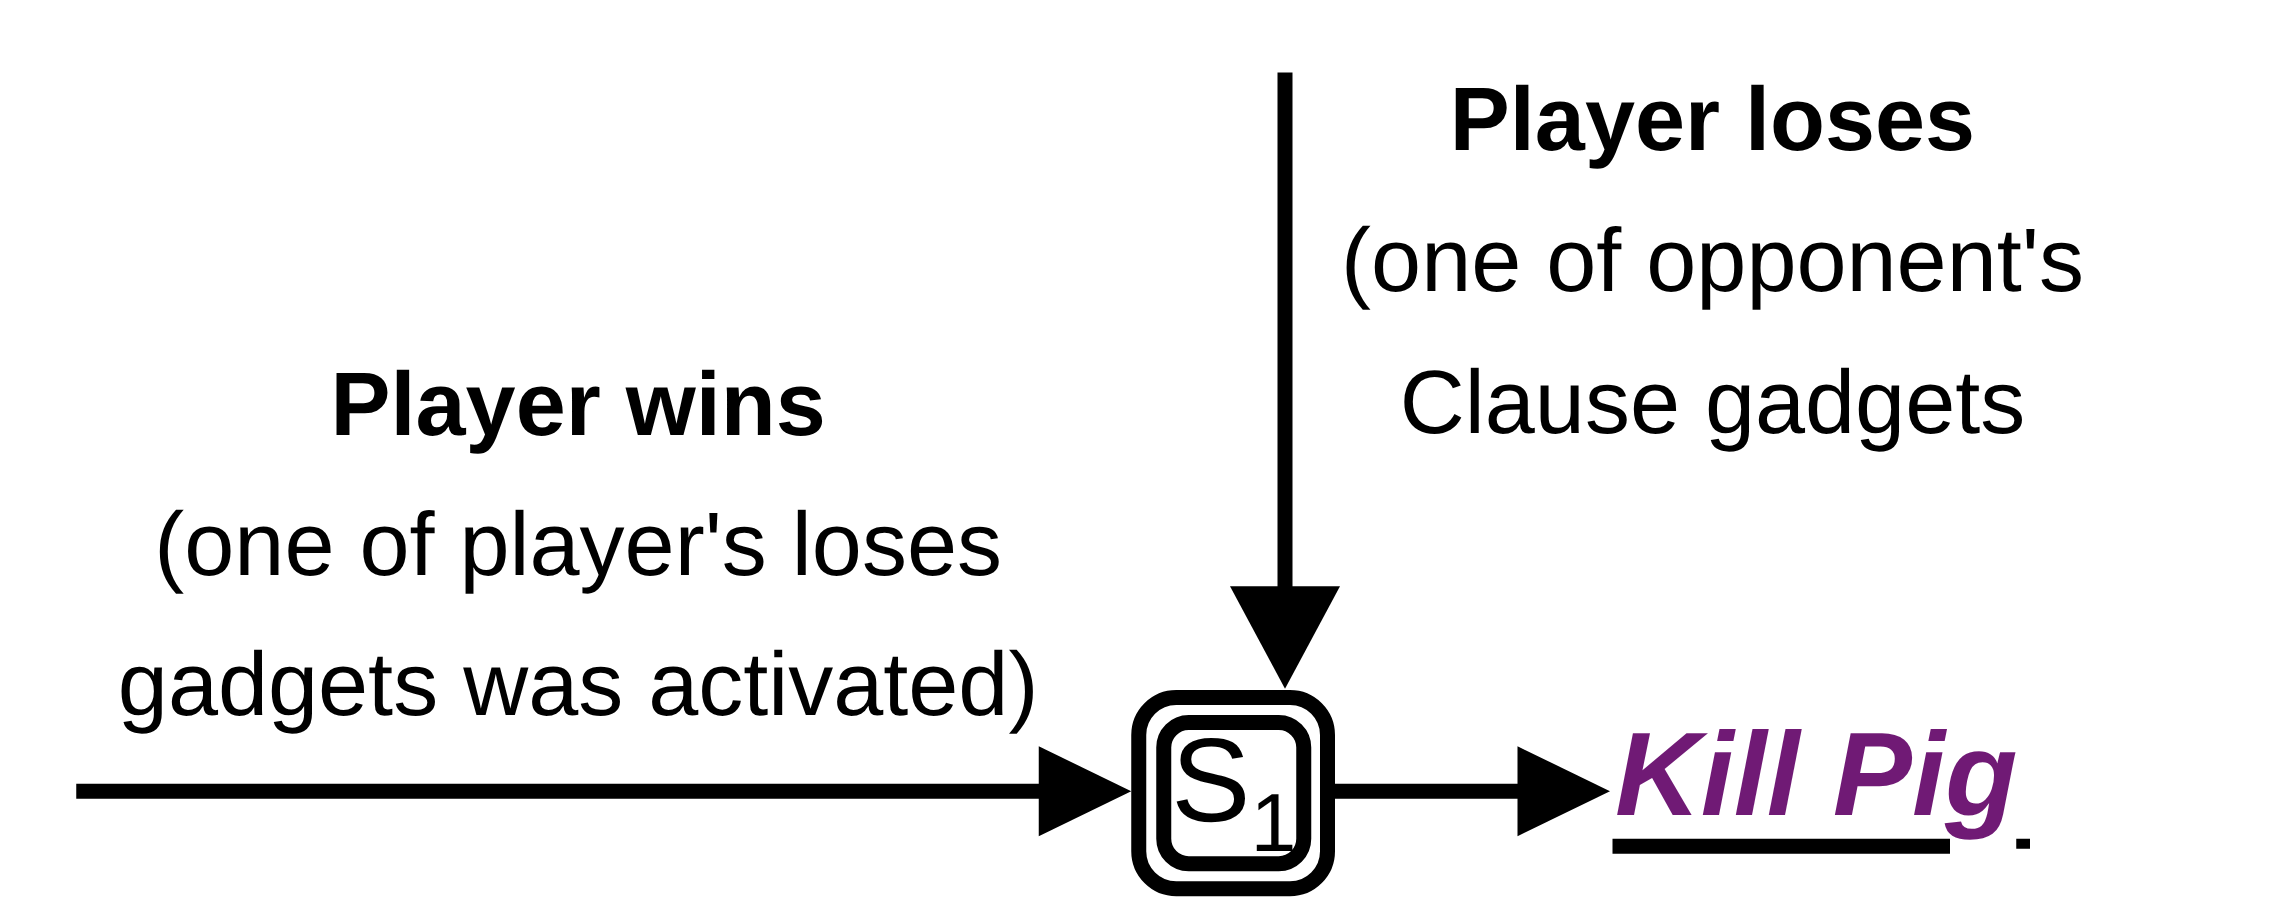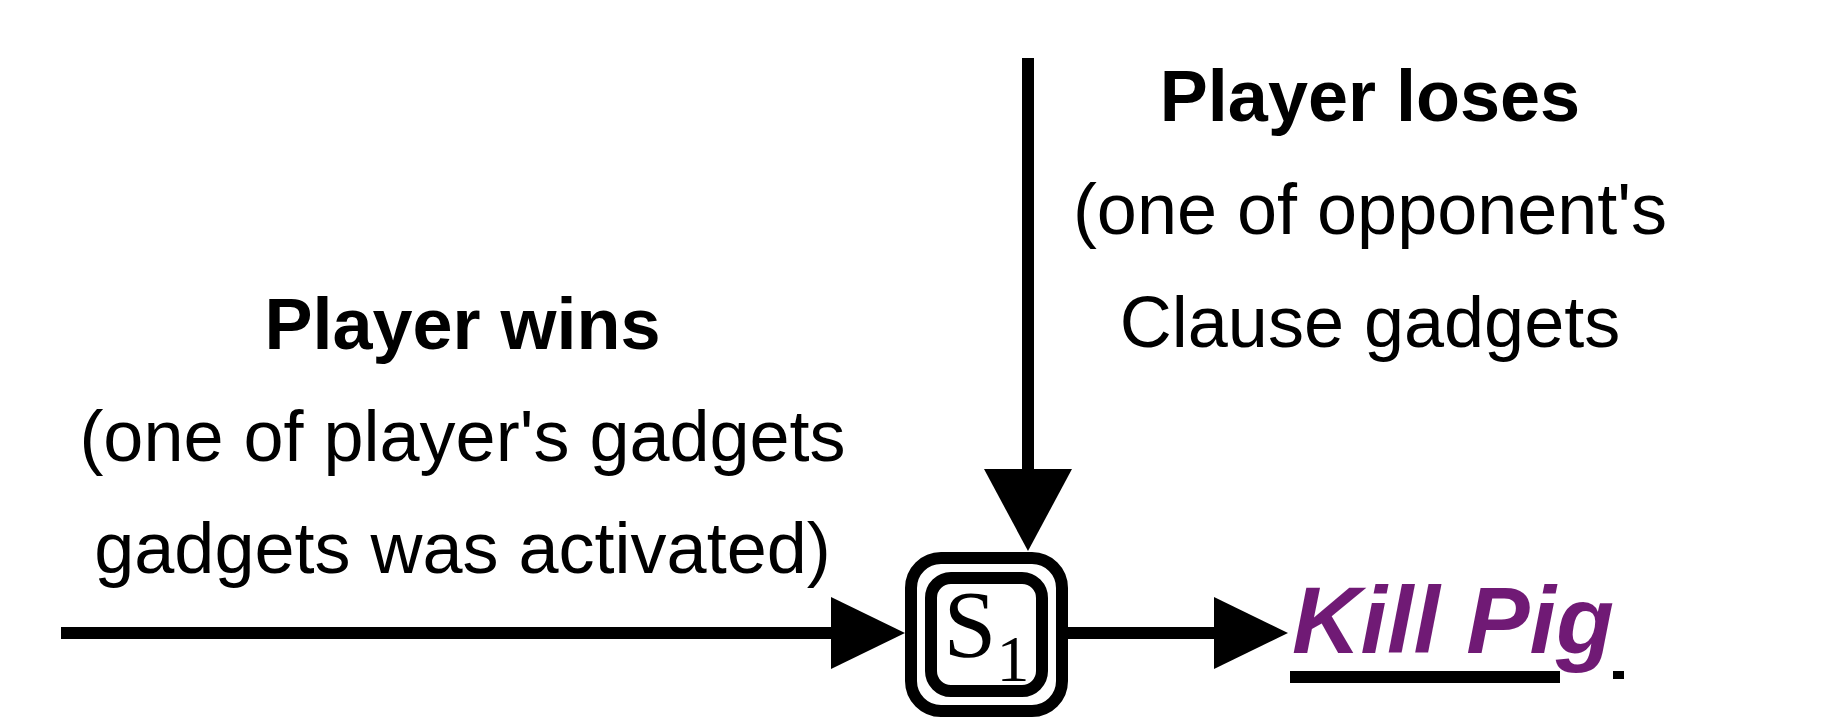--- a/index.html
+++ b/index.html
@@ -52,21 +52,21 @@
   .node-inner {
     flex: 1;
     margin: 8px;
     box-sizing: border-box;
     border: 12px solid #000000;
     border-radius: 26px;
     display: flex;
     align-items: center;
     justify-content: center;
   }
-  .node-label { font-size: 95px; line-height: 1; color: #000000; font-family: Liberation Serif, serif; }
+  .node-label { font-size: 95px; line-height: 1; color: #000000; }
   .node-sub   { font-size: 66px; vertical-align: -24px; }
 
   .kill-label {
     position: absolute;
     left: 1292px; top: 573px;
     font-size: 95px;
     font-weight: bold;
     font-style: italic;
     white-space: nowrap;
     color: #701a75;
@@ -75,21 +75,21 @@
   .kill-underline      { position: absolute; left: 1290px; top: 671px; width: 270px; height: 12px; background: #000000; }
   .kill-underline-tail { position: absolute; left: 1613px; top: 671px; width: 11px;  height: 8px;  background: #000000; }
 </style>
 </head>
 <body>
 
 <div class="canvas">
 
   <div class="label label-win">
     <div class="title">Player wins</div>
-    <div>(one of player's gadgets</div>
+    <div>(one of player's loses</div>
     <div>gadgets was activated)</div>
   </div>
 
   <div class="label label-lose">
     <div class="title">Player loses</div>
     <div>(one of opponent's</div>
     <div>Clause gadgets</div>
   </div>
 
   <div class="hline" style="left:61px; top:627px; width:780px;"></div>

